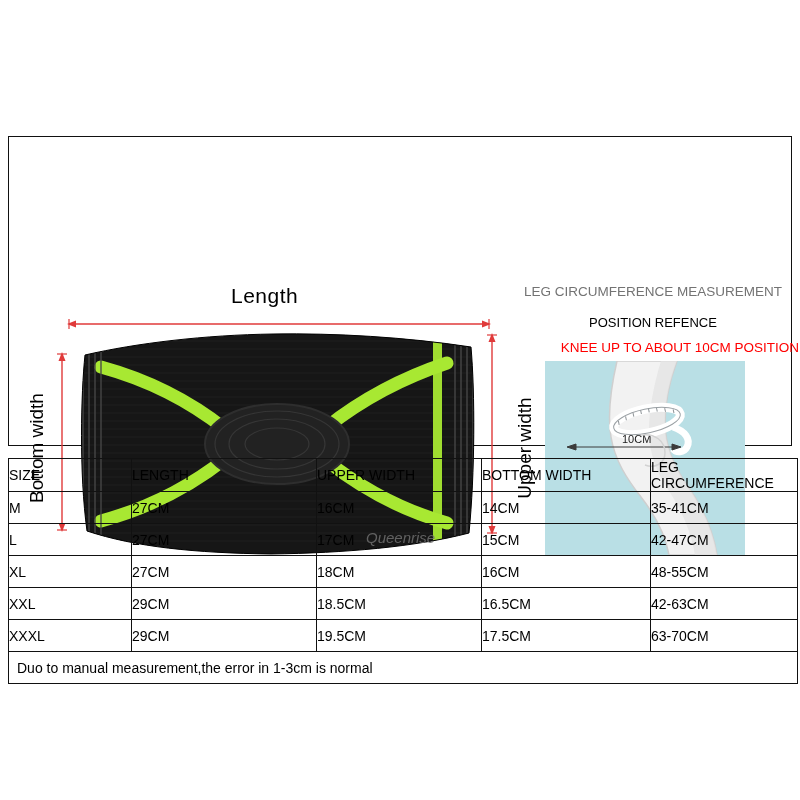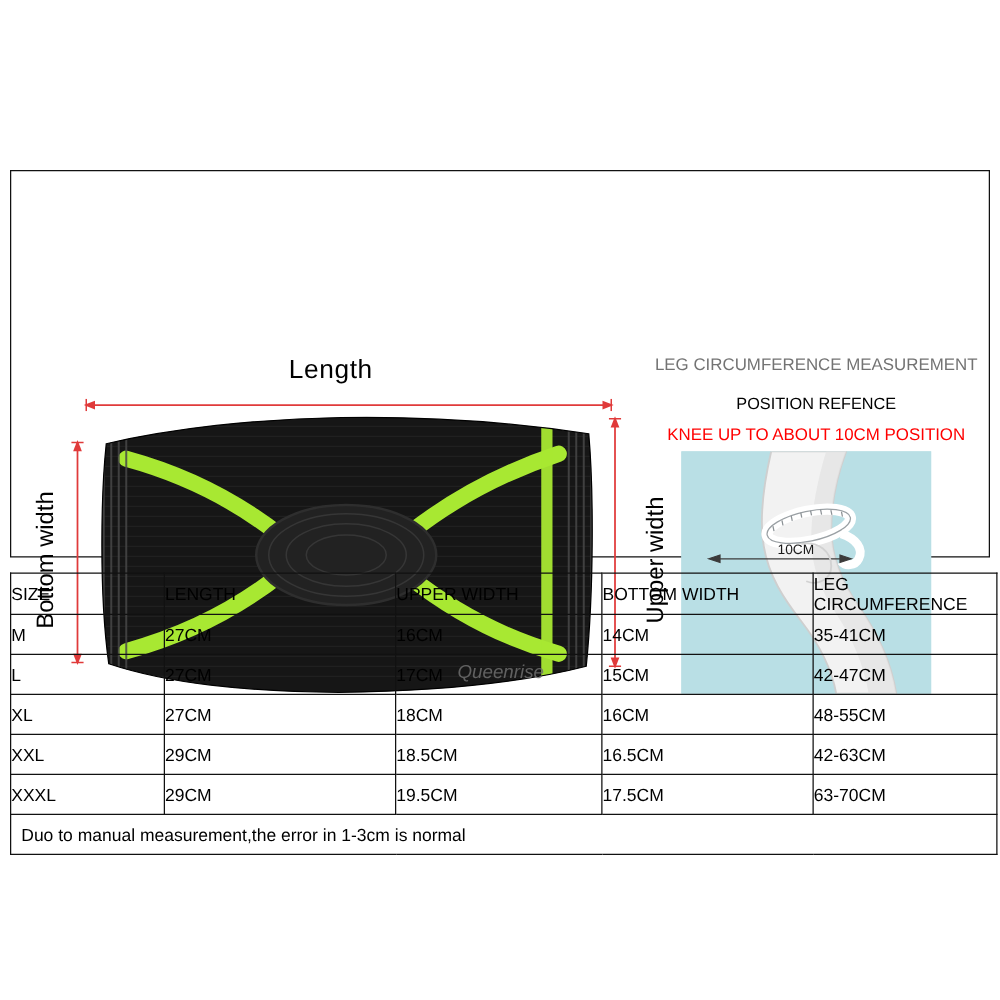--- a/index.html
+++ b/index.html
@@ -113,21 +113,21 @@
     width: 292px;
     text-align: center;
     font-size: 13px;
     color: #000;
   }
   .ref-line3 {
     position: absolute;
     left: 498px;
     top: 203px;
     width: 292px;
-    text-align: center;
+    text-align: right;
     font-size: 13.5px;
     color: #ff0000;
   }
   .leg-photo {
     position: absolute;
     left: 536px;
     top: 224px;
     width: 200px;
     height: 194px;
     background: #b9dfe5;

